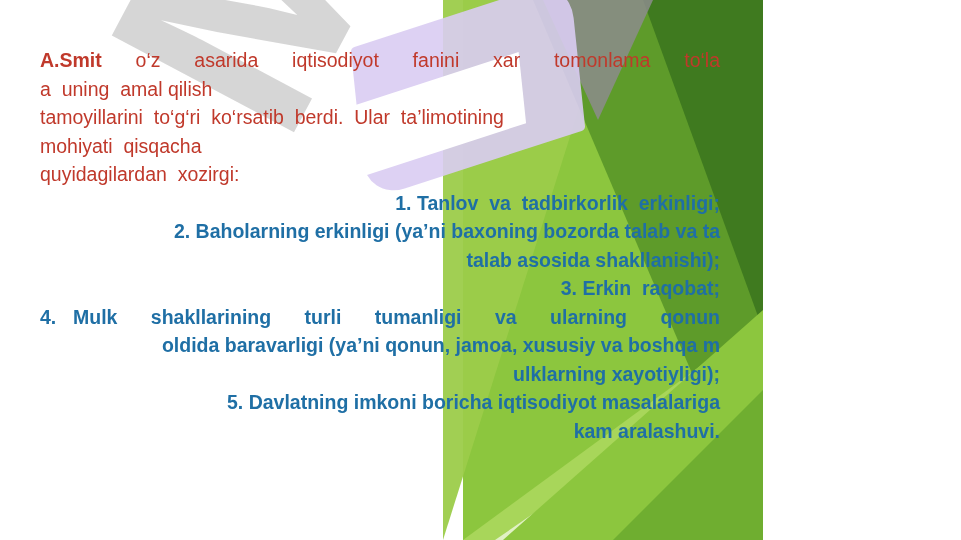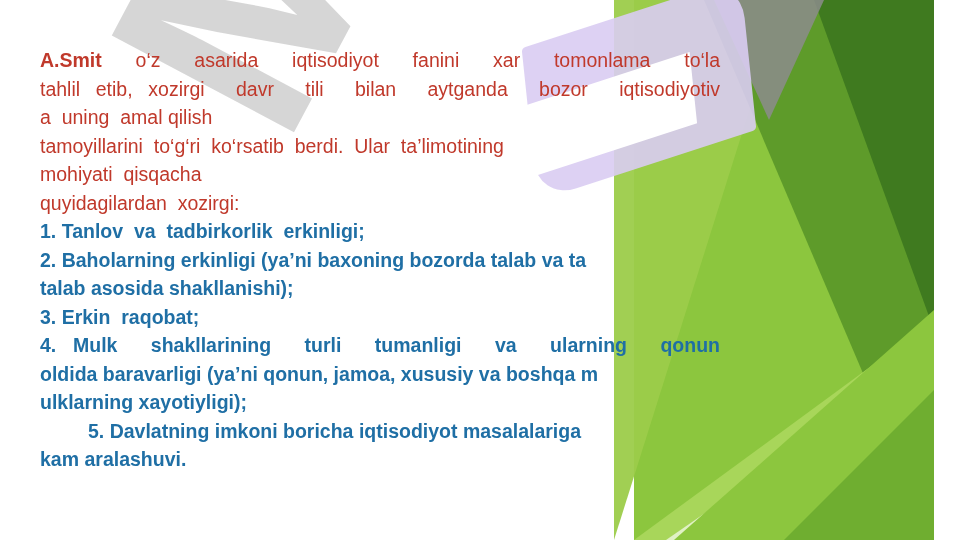--- a/index.html
+++ b/index.html
@@ -2,21 +2,21 @@
 <html><head>
 <meta charset="utf-8">
 <style>
   html, body {
     margin: 0;
     padding: 0;
     background: #ffffff;
   }
   #slide {
     position: relative;
-    width: 934px;
+    width: 763px;
     height: 540px;
     overflow: hidden;
     background: #ffffff;
     font-family: "Liberation Sans", sans-serif;
   }
 
   
   .bg-layer {
     position: absolute;
     inset: 0;
@@ -154,20 +154,21 @@
   .line.justify {
     text-align: justify;
     text-align-last: justify;
   }
   .line .bold-red {
     font-weight: bold;
   }
   .line.blue {
     color: #1f6fa5;
     font-weight: bold;
+    text-align: right;
   }
   .line.indent {
     text-indent: 48px;
   }
 </style>
 </head>
 <body>
 
 <div id="slide">
 
@@ -181,21 +182,20 @@
     <div class="shape green-bottom-1"></div>
     <div class="shape green-bottom-2"></div>
     <div class="shape gray-wedge"></div>
     <div class="shape lilac-swoosh"></div>
     <div class="shape lilac-swoosh-2"></div>
     <div class="watermark">Mavzu 24</div>
   </div>
 
   <div class="content">
     <div class="line justify"><span class="bold-red">A.Smit</span><span>  o‘z  asarida  iqtisodiyot  fanini  xar  tomonlama  to‘la</span></div>
-    <div class="line justify">tahlil etib, xozirgi  davr  tili  bilan  aytganda  bozor  iqtisodiyotiv</div>
     <div class="line">a  uning  amal qilish</div>
     <div class="line">tamoyillarini  to‘g‘ri  ko‘rsatib  berdi.  Ular  ta’limotining</div>
     <div class="line">mohiyati  qisqacha</div>
     <div class="line">quyidagilardan  xozirgi:</div>
     <div class="line blue">1. Tanlov  va  tadbirkorlik  erkinligi;</div>
     <div class="line blue">2. Baholarning erkinligi (ya’ni baxoning bozorda talab va ta</div>
     <div class="line blue">talab asosida shakllanishi);</div>
     <div class="line blue">3. Erkin  raqobat;</div>
     <div class="line blue justify">4. Mulk  shakllarining  turli  tumanligi  va  ularning  qonun</div>
     <div class="line blue">oldida baravarligi (ya’ni qonun, jamoa, xususiy va boshqa m</div>

